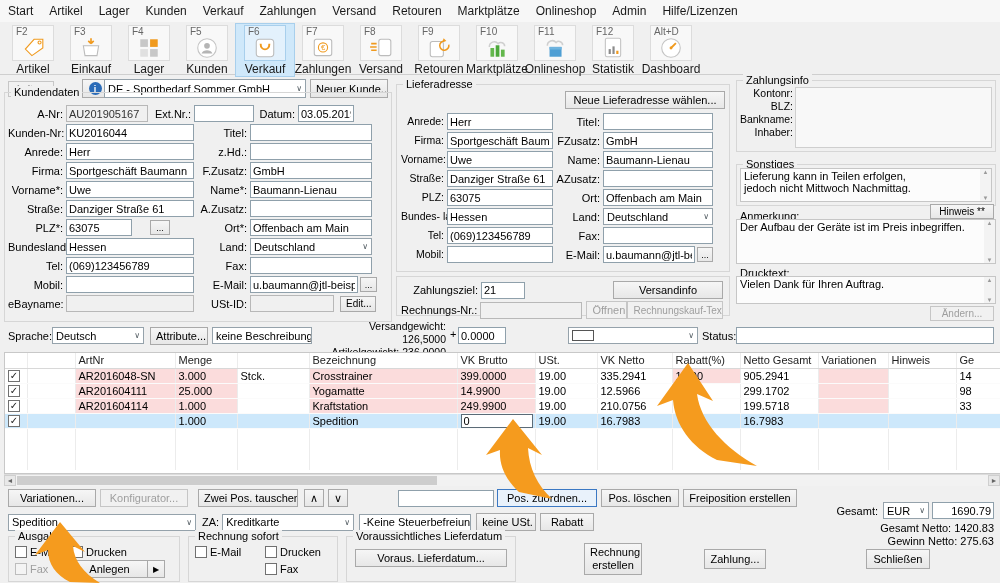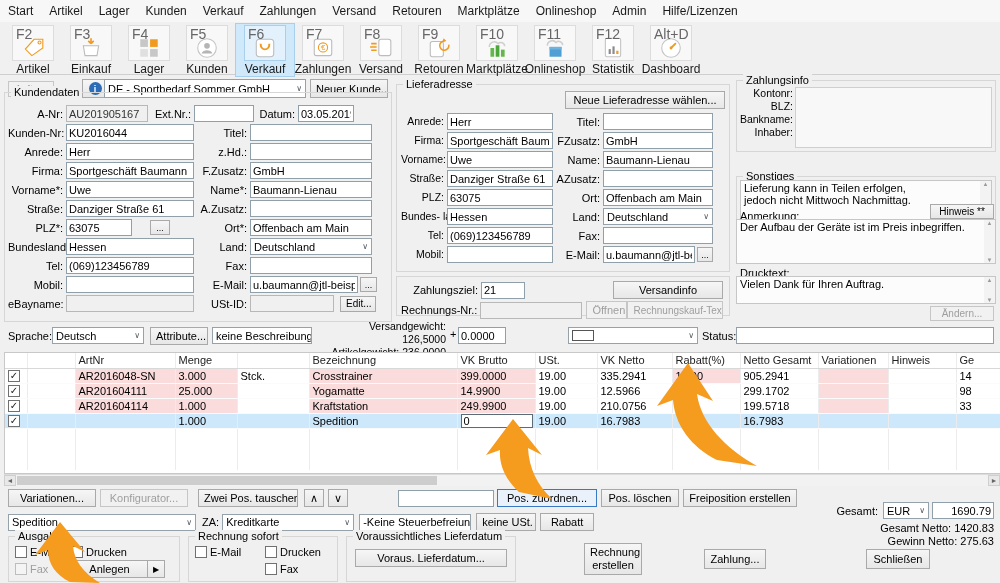--- a/index.html
+++ b/index.html
@@ -10,21 +10,21 @@
   
   .menubar { position:absolute; left:0; top:0; right:0; height:22px; background:#f7f7f7; display:flex; align-items:center; padding-left:0; }
   .menubar span { padding:0 8px; font-size:12px; color:#1a1a1a; cursor:default; }
 
   
   .toolbar { position:absolute; left:0; top:22px; right:0; height:53px; background:#f0f0f0; border-bottom:1px solid #cfcfcf; display:flex; align-items:flex-start; padding:2px 0 0 4px; }
   .tbtn { width:58px; display:flex; flex-direction:column; align-items:center; padding-top:1px; }
   .tbtn.active { background:#cfe8fa; outline:1px solid #a8cfec; }
   .tico { position:relative; width:42px; height:36px; border:1px solid #dcdcdc; background:#f8f8f8; display:flex; align-items:flex-end; justify-content:center; }
   .tbtn.active .tico { background:#e3f1fc; border-color:#a8cfec; }
-  .fkey { position:absolute; top:0px; left:3px; font-size:14px; color:#666; }
+  .fkey { position:absolute; top:0px; left:3px; font-size:10px; color:#666; }
   .tico svg { margin-bottom:1px; }
   .tlabel { font-size:12px; margin-top:1px; color:#1a1a1a; }
 
   
   .row { display:flex; align-items:center; margin-bottom:2px; }
   .lab { text-align:right; padding-right:3px; white-space:nowrap; color:#000; }
   input.txt { height:17px; border:1px solid #8fa0ab; background:#fff; font:11px "Liberation Sans", sans-serif; padding:0 2px; }
   input.txt.ro { background:#f0f0f0; border-color:#b8b8b8; color:#333; }
   .btn { font:11px "Liberation Sans", sans-serif; background:linear-gradient(#f6f6f6,#e7e7e7); border:1px solid #a9a9a9; height:18px; padding:0 5px; color:#000; white-space:nowrap; overflow:hidden; }
   .btn.dis { color:#9e9e9e; border-color:#c6c6c6; background:#f1f1f1; }
@@ -46,21 +46,21 @@
 
   
   .kunde { left:4px; top:92px; width:388px; height:230px; padding:12px 3px 0 3px; }
   .kunde .lab1 { width:58px; }
   .kunde .lab2 { width:56px; }
   .liefer { left:396px; top:84px; width:334px; height:188px; padding:6px 4px 0 4px; }
   .liefer .lab1 { width:46px; font-size:10.5px; line-height:1.05; }
   .liefer .lab2 { width:50px; }
   .zziel { left:396px; top:276px; width:334px; height:40px; padding:4px 4px 0 4px; }
   .rightcol-box { left:736px; top:80px; width:260px; height:72px; }
-  .sonst-box { left:736px; top:176px; width:260px; height:52px;padding-left:43px; }
+  .sonst-box { left:736px; top:164px; width:260px; height:42px;padding-left:43px; }
 
   
   .optrow { position:absolute; left:0; top:318px; right:0; height:32px; }
 
   
   .grid { position:absolute; left:4px; top:352px; width:996px; height:122px; background:#fff; border:1px solid #c8c8c8; border-right:none; overflow:hidden; }
   table.pos { border-collapse:collapse; table-layout:fixed; width:1010px; font-size:11px; }
   table.pos th { font-weight:normal; text-align:left; padding:1px 3px; border-right:1px solid #ececec; border-bottom:1px solid #d8d8d8; height:15px; color:#222; white-space:nowrap; overflow:hidden; }
   table.pos td { padding:0 3px; height:15px; border-right:1px solid #ececec; border-bottom:1px solid #fbfbfb; white-space:nowrap; overflow:hidden; }
   .pk { background:#fbdcdc; }

